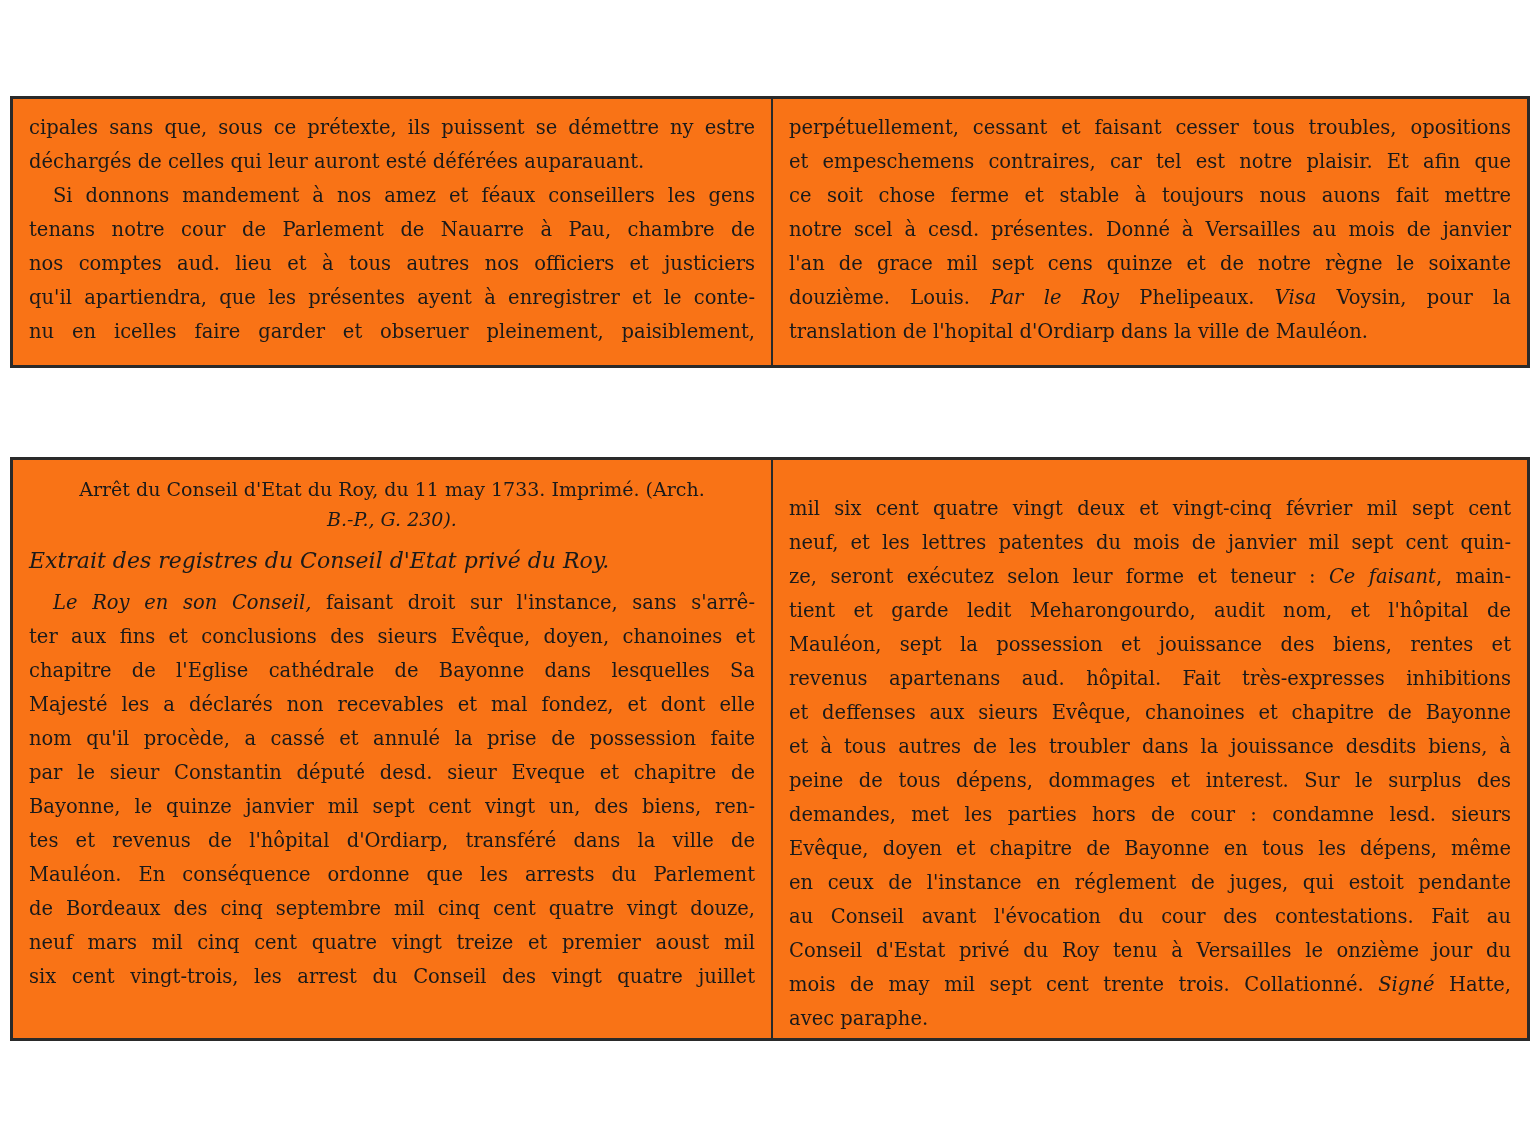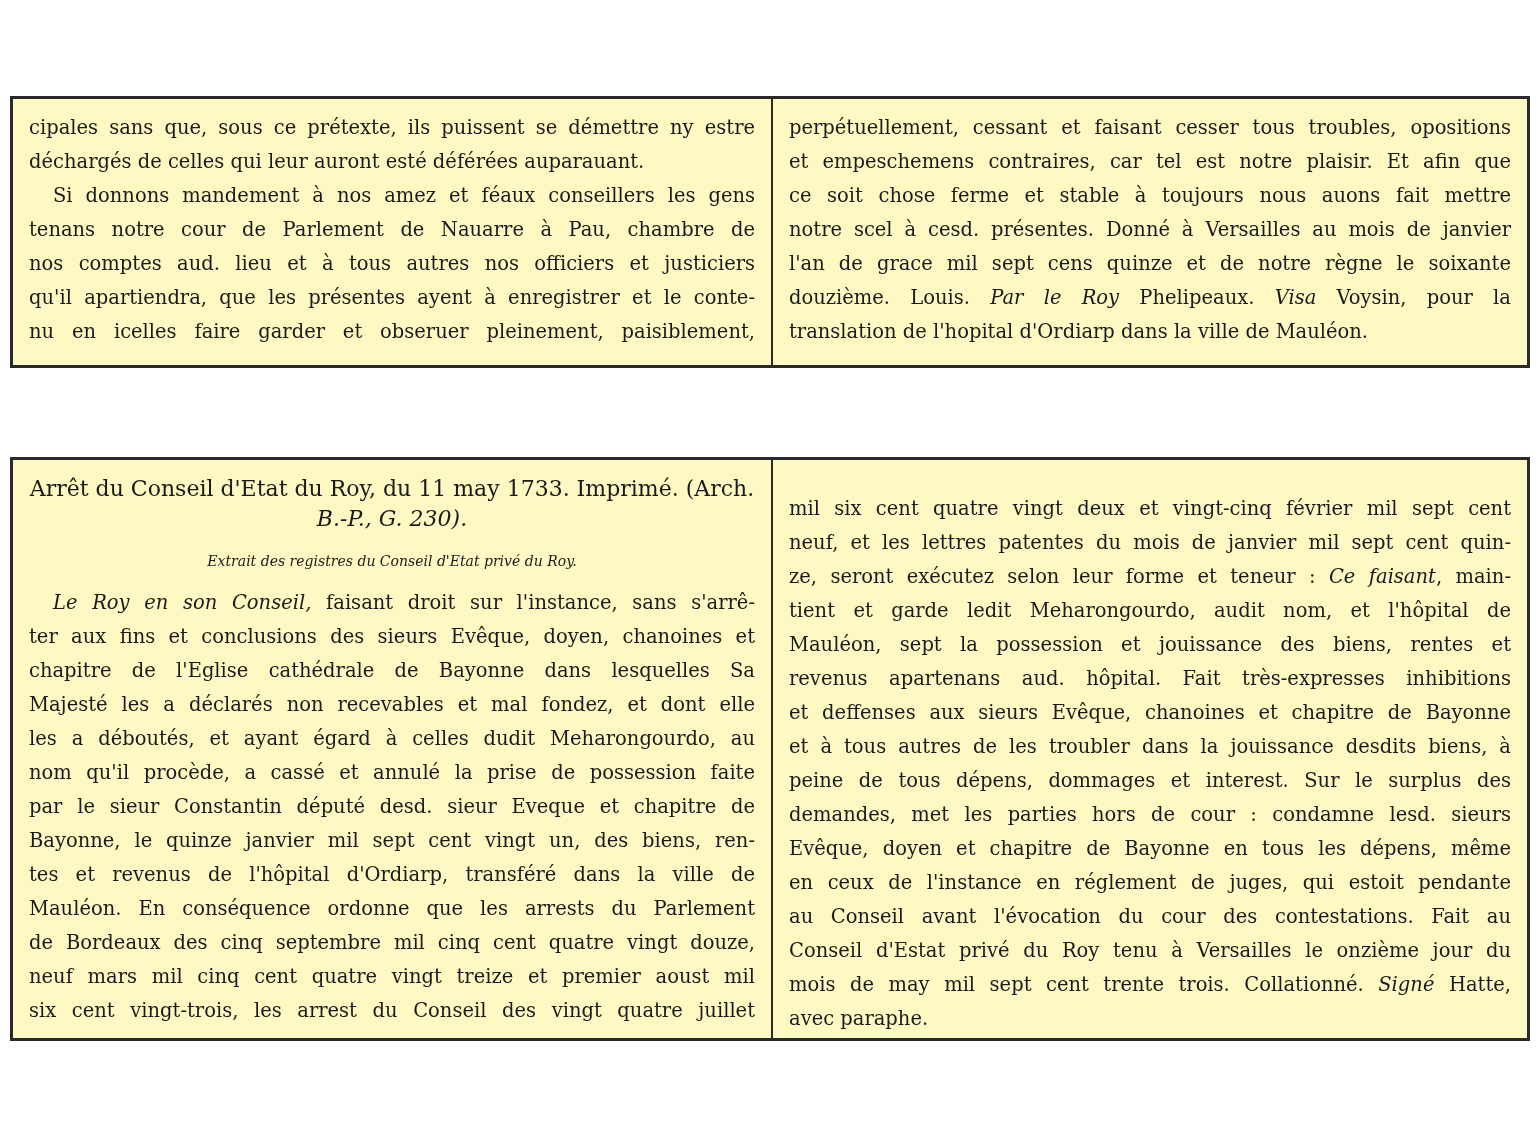--- a/index.html
+++ b/index.html
@@ -1,31 +1,31 @@
 <!DOCTYPE html>
 <html><head>
 <meta charset="utf-8">
 <style>
   html, body { margin: 0; padding: 0; background: #ffffff; }
   body { width: 1540px; height: 1140px; position: relative; overflow: hidden;
          font-family: "DejaVu Serif", "Liberation Serif", serif; color: #1a1a1a; }
   .panel { position: absolute; left: 10px; width: 1520px; border: 3px solid #2a2a2a;
-           box-sizing: border-box; display: flex; background: #fef9c3; }
+           box-sizing: border-box; display: flex; background: #f97316; }
   .panel.top { top: 96px; height: 272px; }
   .panel.bottom { top: 457px; height: 584px; }
   .col { box-sizing: border-box; padding: 10px 16px 0 16px; font-size: 19.5px; line-height: 34px;
          text-align: justify; }
   .col.left { width: 760px; border-right: 2px solid #2a2a2a; }
   .col.right { flex: 1; }
   .line { display: block; white-space: nowrap; text-align: justify; text-align-last: justify; }
   .line.last { text-align-last: left; }
   .line.indent { padding-left: 24px; }
-  .heading { text-align: center; font-size: 22px; line-height: 30px; margin-top: 4px; }
+  .heading { text-align: center; font-size: 19px; line-height: 30px; margin-top: 4px; }
   .heading .line { text-align-last: center; }
-  .subheading { text-align: center; font-style: italic; font-size: 14px; line-height: 30px; margin: 12px 0 10px 0; }
+  .subheading { text-align: left; font-style: italic; font-size: 22px; line-height: 30px; margin: 12px 0 10px 0; }
   i, .it { }
   .top .col { padding-top: 12px; }
   .bottom .col.right { padding-top: 32px; }
   .bottom .col.left .body { margin-top: 0; }
 </style>
 </head>
 <body>
 
 <div class="panel top">
   <div class="col left">
@@ -53,21 +53,20 @@
     <div class="heading">
       <span class="line">Arrêt du Conseil d'Etat du Roy, du 11 may 1733. Imprimé. (Arch.</span>
       <span class="line last" style="text-align:right;text-align-last:center;font-style:italic;">B.-P., G. 230).</span>
     </div>
     <div class="subheading">Extrait des registres du Conseil d'Etat privé du Roy.</div>
     <div class="body">
       <span class="line indent"><i>Le Roy en son Conseil,</i><span> faisant droit sur l'instance, sans s'arrê-</span></span>
       <span class="line">ter aux fins et conclusions des sieurs Evêque, doyen, chanoines et</span>
       <span class="line">chapitre de l'Eglise cathédrale de Bayonne dans lesquelles Sa</span>
       <span class="line">Majesté les a déclarés non recevables et mal fondez, et dont elle</span>
-      <span class="line">les a déboutés, et ayant égard à celles dudit Meharongourdo, au</span>
       <span class="line">nom qu'il procède, a cassé et annulé la prise de possession faite</span>
       <span class="line">par le sieur Constantin député desd. sieur Eveque et chapitre de</span>
       <span class="line">Bayonne, le quinze janvier mil sept cent vingt un, des biens, ren-</span>
       <span class="line">tes et revenus de l'hôpital d'Ordiarp, transféré dans la ville de</span>
       <span class="line">Mauléon. En conséquence ordonne que les arrests du Parlement</span>
       <span class="line">de Bordeaux des cinq septembre mil cinq cent quatre vingt douze,</span>
       <span class="line">neuf mars mil cinq cent quatre vingt treize et premier aoust mil</span>
       <span class="line">six cent vingt-trois, les arrest du Conseil des vingt quatre juillet</span>
     </div>
   </div>

